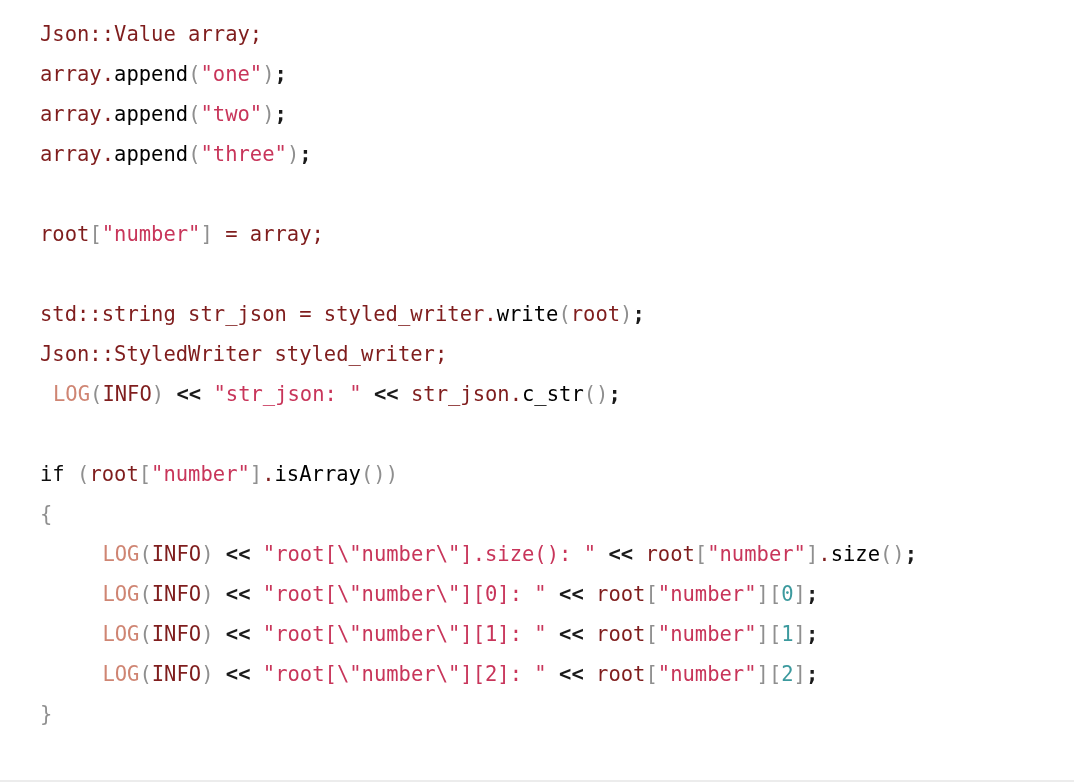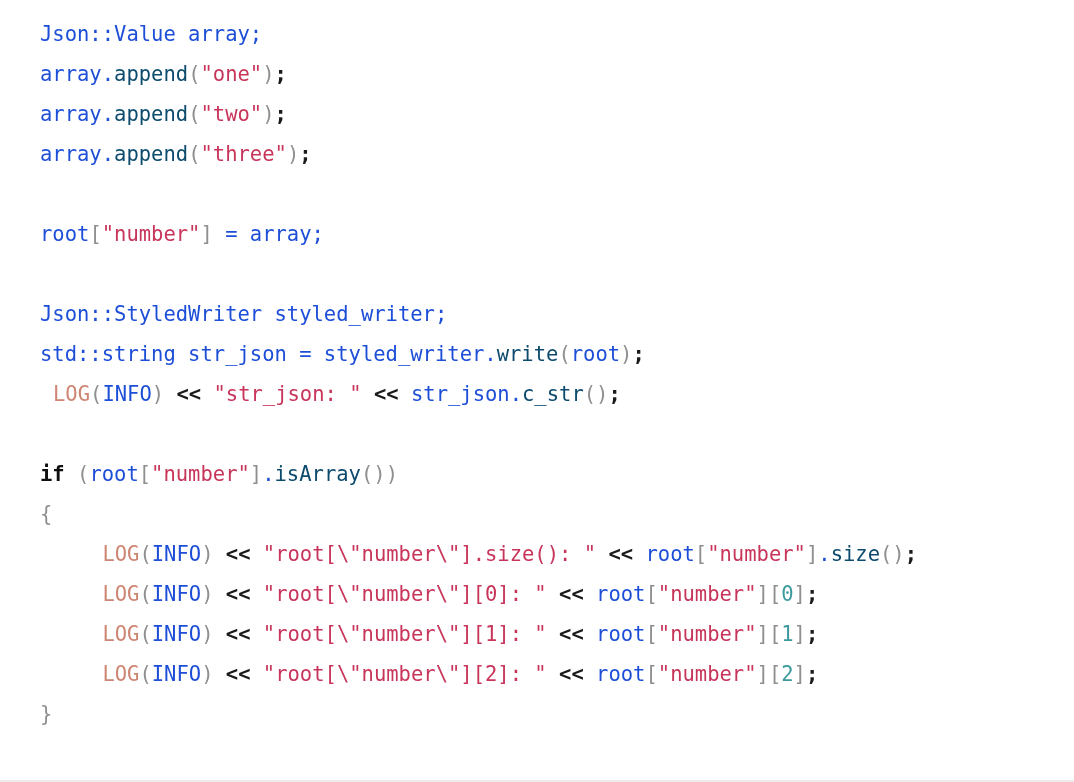--- a/index.html
+++ b/index.html
@@ -34,44 +34,44 @@
     white-space: pre;
     color: #1a1a1a;
     font-family: "DejaVu Sans Mono", "Liberation Mono", monospace;
   }
 
   .code-line.blank {
     height: 40px;
   }
 
   
-  .tok-plain    { color: #1d4ed8; }
-  .tok-keyword  { color: #0f0f0f; font-weight: bold; }
-  .tok-fn       { color: #0c4a6e; }
+  .tok-plain    { color: #7f1d1d; }
+  .tok-keyword  { color: #0f0f0f; font-weight: normal; }
+  .tok-fn       { color: #000000; }
   .tok-macro    { color: #cf8573; margin-left: 13px; }
   .tok-string   { color: #c8355a; }
   .tok-number   { color: #3c9a9e; }
   .tok-punct    { color: #8f8f8f; }
   .tok-op       { color: #1a1a1a; font-weight: bold; }
   .tok-brace    { color: #8f8f8f; }
 </style>
 </head>
 <body>
 
 <div id="code-block">
   <div id="code-lines">
       <div class="code-line"><span class="tok-plain">Json::Value array;</span></div>
       <div class="code-line"><span class="tok-plain">array.</span><span class="tok-fn">append</span><span class="tok-punct">(</span><span class="tok-string">"one"</span><span class="tok-punct">)</span><span class="tok-op">;</span></div>
       <div class="code-line"><span class="tok-plain">array.</span><span class="tok-fn">append</span><span class="tok-punct">(</span><span class="tok-string">"two"</span><span class="tok-punct">)</span><span class="tok-op">;</span></div>
       <div class="code-line"><span class="tok-plain">array.</span><span class="tok-fn">append</span><span class="tok-punct">(</span><span class="tok-string">"three"</span><span class="tok-punct">)</span><span class="tok-op">;</span></div>
       <div class="code-line blank">&nbsp;</div>
       <div class="code-line"><span class="tok-plain">root</span><span class="tok-punct">[</span><span class="tok-string">"number"</span><span class="tok-punct">]</span><span class="tok-plain"> = array;</span></div>
       <div class="code-line blank">&nbsp;</div>
+      <div class="code-line"><span class="tok-plain">std::string str_json = styled_writer.</span><span class="tok-fn">write</span><span class="tok-punct">(</span><span class="tok-plain">root</span><span class="tok-punct">)</span><span class="tok-op">;</span></div>
       <div class="code-line"><span class="tok-plain">Json::StyledWriter styled_writer;</span></div>
-      <div class="code-line"><span class="tok-plain">std::string str_json = styled_writer.</span><span class="tok-fn">write</span><span class="tok-punct">(</span><span class="tok-plain">root</span><span class="tok-punct">)</span><span class="tok-op">;</span></div>
       <div class="code-line"><span class="tok-macro">LOG</span><span class="tok-punct">(</span><span class="tok-plain">INFO</span><span class="tok-punct">)</span><span class="tok-plain"> </span><span class="tok-op">&lt;&lt;</span><span class="tok-plain"> </span><span class="tok-string">"str_json: "</span><span class="tok-plain"> </span><span class="tok-op">&lt;&lt;</span><span class="tok-plain"> str_json.</span><span class="tok-fn">c_str</span><span class="tok-punct">(</span><span class="tok-punct">)</span><span class="tok-op">;</span></div>
       <div class="code-line blank">&nbsp;</div>
       <div class="code-line"><span class="tok-keyword">if</span><span class="tok-plain"> </span><span class="tok-punct">(</span><span class="tok-plain">root</span><span class="tok-punct">[</span><span class="tok-string">"number"</span><span class="tok-punct">]</span><span class="tok-plain">.</span><span class="tok-fn">isArray</span><span class="tok-punct">(</span><span class="tok-punct">)</span><span class="tok-punct">)</span></div>
       <div class="code-line"><span class="tok-brace">{</span></div>
       <div class="code-line"><span class="tok-plain">    </span><span class="tok-macro">LOG</span><span class="tok-punct">(</span><span class="tok-plain">INFO</span><span class="tok-punct">)</span><span class="tok-plain"> </span><span class="tok-op">&lt;&lt;</span><span class="tok-plain"> </span><span class="tok-string">"root[\"number\"].size(): "</span><span class="tok-plain"> </span><span class="tok-op">&lt;&lt;</span><span class="tok-plain"> root</span><span class="tok-punct">[</span><span class="tok-string">"number"</span><span class="tok-punct">]</span><span class="tok-plain">.</span><span class="tok-fn">size</span><span class="tok-punct">(</span><span class="tok-punct">)</span><span class="tok-op">;</span></div>
       <div class="code-line"><span class="tok-plain">    </span><span class="tok-macro">LOG</span><span class="tok-punct">(</span><span class="tok-plain">INFO</span><span class="tok-punct">)</span><span class="tok-plain"> </span><span class="tok-op">&lt;&lt;</span><span class="tok-plain"> </span><span class="tok-string">"root[\"number\"][0]: "</span><span class="tok-plain"> </span><span class="tok-op">&lt;&lt;</span><span class="tok-plain"> root</span><span class="tok-punct">[</span><span class="tok-string">"number"</span><span class="tok-punct">]</span><span class="tok-punct">[</span><span class="tok-number">0</span><span class="tok-punct">]</span><span class="tok-op">;</span></div>
       <div class="code-line"><span class="tok-plain">    </span><span class="tok-macro">LOG</span><span class="tok-punct">(</span><span class="tok-plain">INFO</span><span class="tok-punct">)</span><span class="tok-plain"> </span><span class="tok-op">&lt;&lt;</span><span class="tok-plain"> </span><span class="tok-string">"root[\"number\"][1]: "</span><span class="tok-plain"> </span><span class="tok-op">&lt;&lt;</span><span class="tok-plain"> root</span><span class="tok-punct">[</span><span class="tok-string">"number"</span><span class="tok-punct">]</span><span class="tok-punct">[</span><span class="tok-number">1</span><span class="tok-punct">]</span><span class="tok-op">;</span></div>
       <div class="code-line"><span class="tok-plain">    </span><span class="tok-macro">LOG</span><span class="tok-punct">(</span><span class="tok-plain">INFO</span><span class="tok-punct">)</span><span class="tok-plain"> </span><span class="tok-op">&lt;&lt;</span><span class="tok-plain"> </span><span class="tok-string">"root[\"number\"][2]: "</span><span class="tok-plain"> </span><span class="tok-op">&lt;&lt;</span><span class="tok-plain"> root</span><span class="tok-punct">[</span><span class="tok-string">"number"</span><span class="tok-punct">]</span><span class="tok-punct">[</span><span class="tok-number">2</span><span class="tok-punct">]</span><span class="tok-op">;</span></div>
       <div class="code-line"><span class="tok-brace">}</span></div>
     </div>

